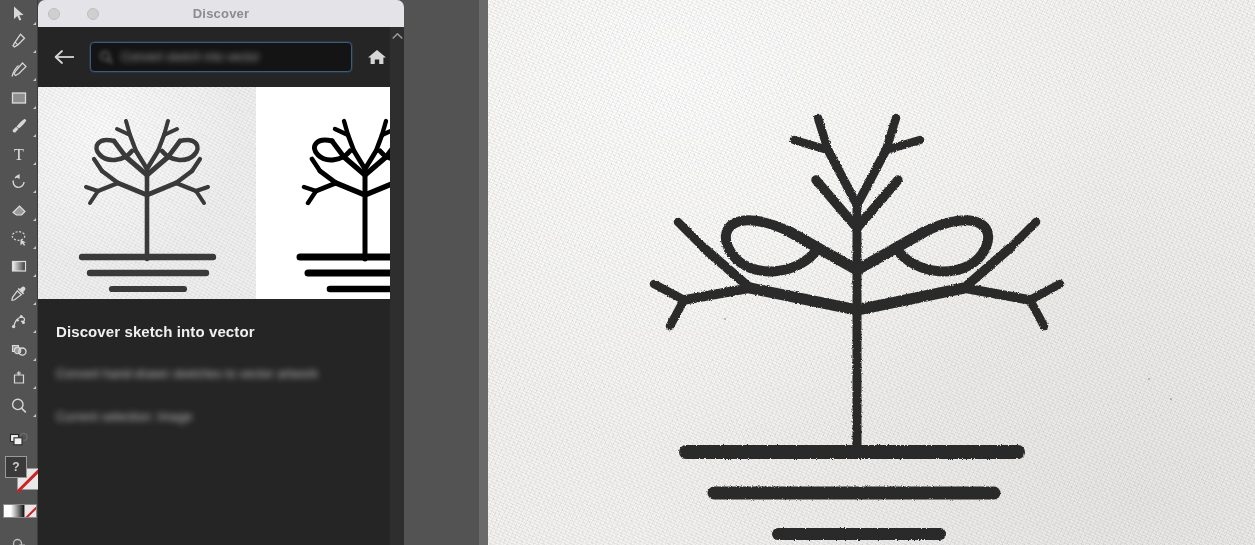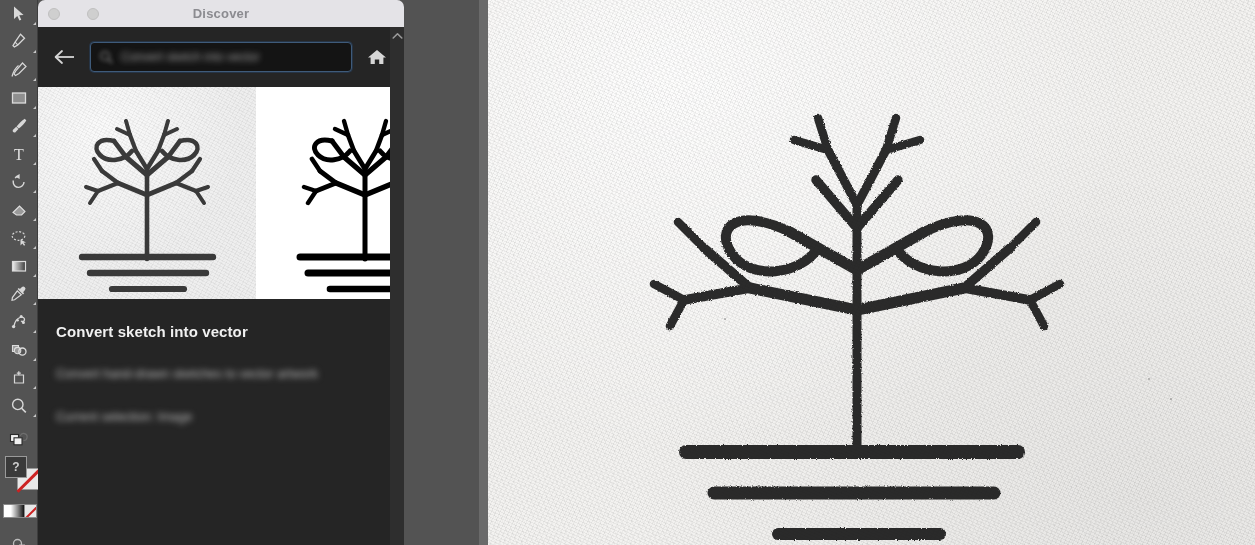--- a/index.html
+++ b/index.html
@@ -471,21 +471,21 @@
               <path d="M60 104 L52 116 M158 104 L166 116" stroke-width="4.4"></path>
               <path d="M44 170 H175" stroke-width="7"></path>
               <path d="M52 186 H168" stroke-width="7"></path>
               <path d="M74 202 H146" stroke-width="6.6"></path>
             </g>
           </svg>
         </div>
       </div>
 
       <div class="content">
-        <h2>Convert sketch into vector</h2>
+        <h2>Discover sketch into vector</h2>
         <div class="desc-line">
           <span class="redact">Convert hand-drawn sketches to vector artwork</span>
         </div>
         <div class="desc-line2">
           <span class="redact">Current selection: Image</span>
         </div>
 
       </div>
 
       <div class="panel-scroll">

